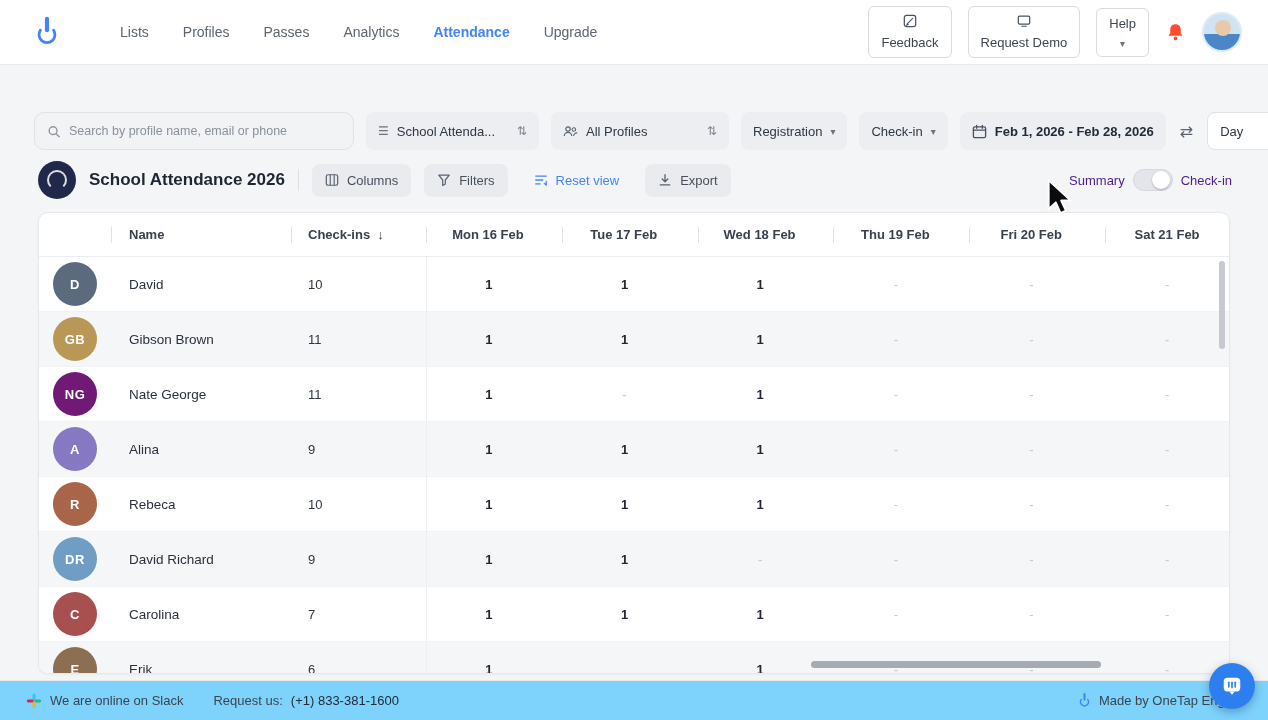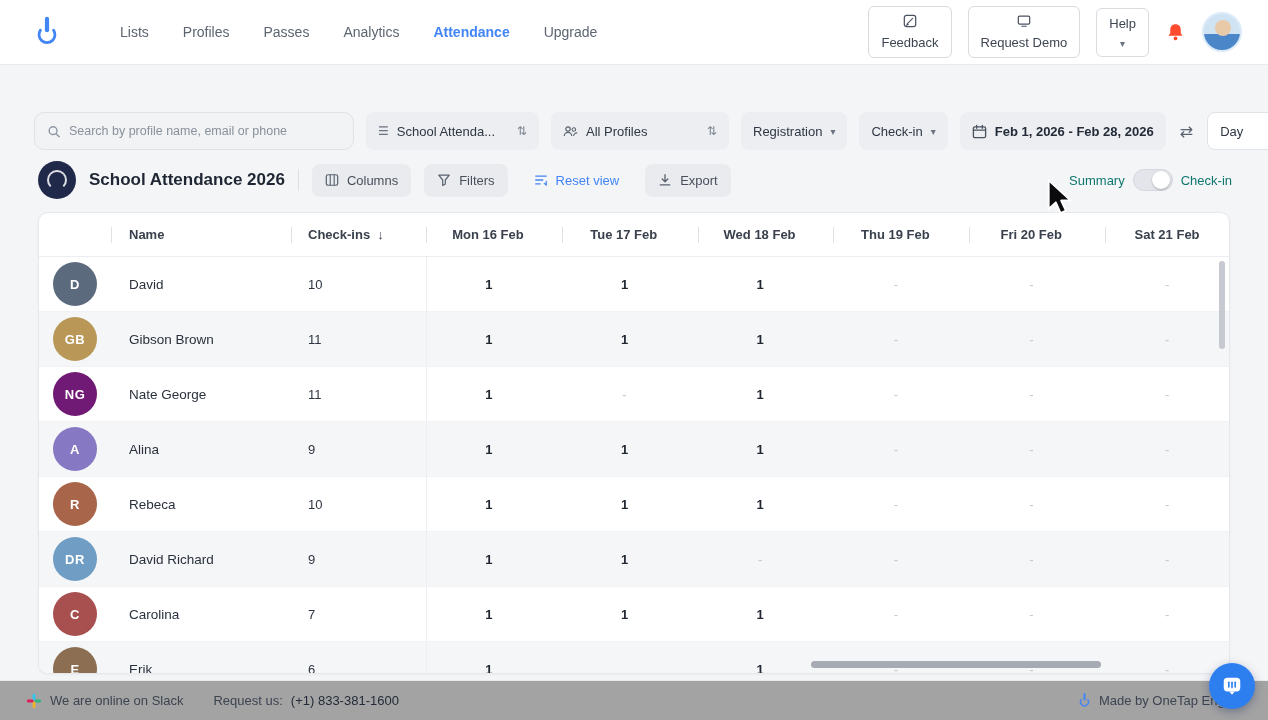--- a/index.html
+++ b/index.html
@@ -68,21 +68,21 @@
   .titlebar { display:flex; align-items:center; gap:13px; margin-top:10px; height:40px; padding:0 36px 0 38px; }
   .list-logo { width:38px; height:38px; border-radius:50%; background:#20294a; position:relative; flex:none; }
   .list-logo::after { content:""; position:absolute; inset:9px; border:2px solid rgba(255,255,255,.85); border-bottom-color:transparent; border-radius:50%; }
   .page-title { font-size:17px; font-weight:700; color:#1e2633; }
   .tb-divider { width:1px; height:22px; background:#dcdfe4; }
   .chipbtn {
     height:33px; background:#e9ebef; border:0; border-radius:8px; padding:0 13px;
     display:flex; gap:8px; align-items:center; font-size:13px; color:#49505c; cursor:pointer; font-family:inherit;
   }
   .chipbtn.reset { background:transparent; color:var(--accent,#4285f4); }
-  .toggle-area { margin-left:auto; display:flex; align-items:center; gap:8px; font-size:13px; color:#0f766e; }
+  .toggle-area { margin-left:auto; display:flex; align-items:center; gap:8px; font-size:13px; color:#4c1d95; }
   .switch { width:40px; height:22px; border-radius:11px; background:#e3e5ea; border:1px solid #d4d7dd; position:relative; cursor:pointer; flex:none; }
   .switch::after { content:""; position:absolute; right:2px; top:1px; width:18px; height:18px; border-radius:50%; background:#fff; box-shadow:0 1px 2px rgba(0,0,0,.25); }
 
   
   .table-card {
     position:relative; margin:12px 38px 0; height:462px; background:#fff;
     border:1px solid #e6e8ec; border-radius:10px; overflow:hidden;
     box-shadow:0 1px 3px rgba(20,24,32,.04);
   }
   .thead { display:flex; align-items:center; height:44px; border-bottom:1px solid #ebedf0; font-size:13px; font-weight:700; color:#39414d; }
@@ -106,21 +106,21 @@
     display:flex; align-items:center; justify-content:center; letter-spacing:.5px;
   }
   .col-name.body { color:#2a313c; font-size:13.5px; }
   .day.present { font-weight:700; color:#1f2630; }
   .day.dim { color:#c2c7cf; }
   .vthumb { position:absolute; right:4px; top:48px; width:6px; height:88px; border-radius:3px; background:#c6c9cf; cursor:pointer; z-index:3; }
   .hthumb { position:absolute; bottom:5px; left:772px; width:290px; height:7px; border-radius:4px; background:#a6aab2; cursor:pointer; z-index:3; }
 
   
   .footer {
-    position:absolute; left:0; right:0; bottom:0; height:40px; background:#a3a3a3;
+    position:absolute; left:0; right:0; bottom:0; height:40px; background:#7dd3fc;
     border-top:1px solid #e7e9ec; display:flex; align-items:center; padding:0 26px;
     font-size:13px; color:#3c4450; z-index:4;
   }
   .fgroup { display:flex; align-items:center; gap:8px; }
   .contact { margin-left:30px; }
   .phone { color:#232b38; }
   .made-by { margin-left:auto; display:flex; align-items:center; gap:7px; }
 
   .intercom {
     position:absolute; right:13px; bottom:11px; width:46px; height:46px; border-radius:50%;

